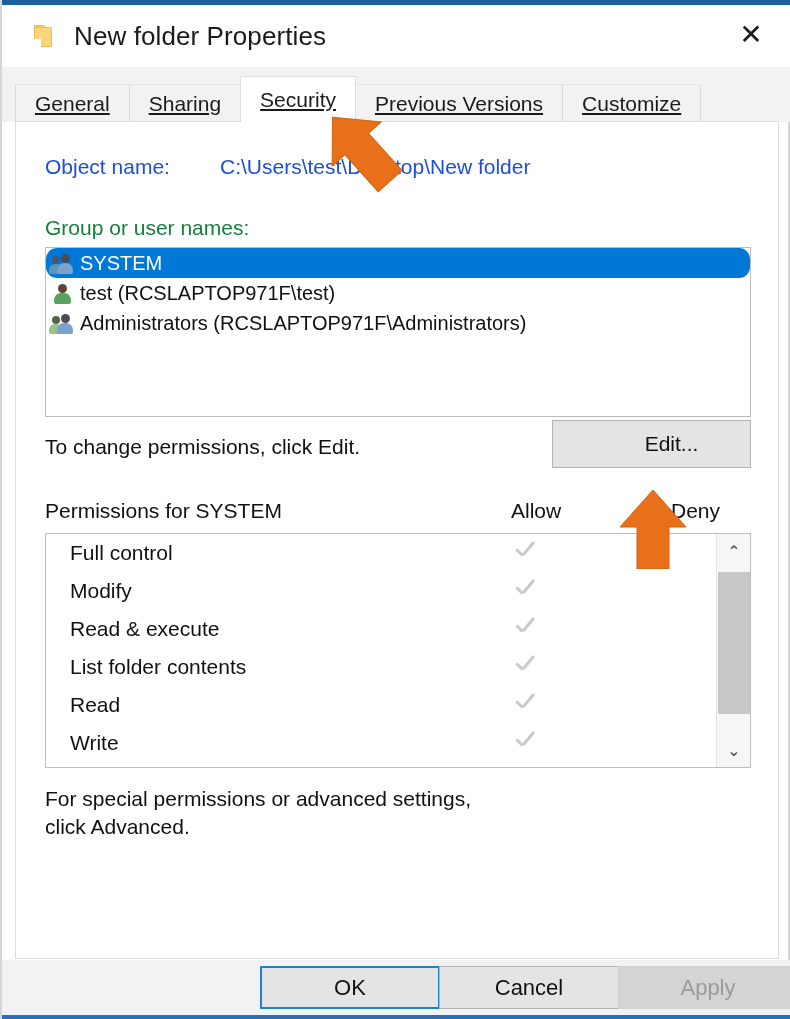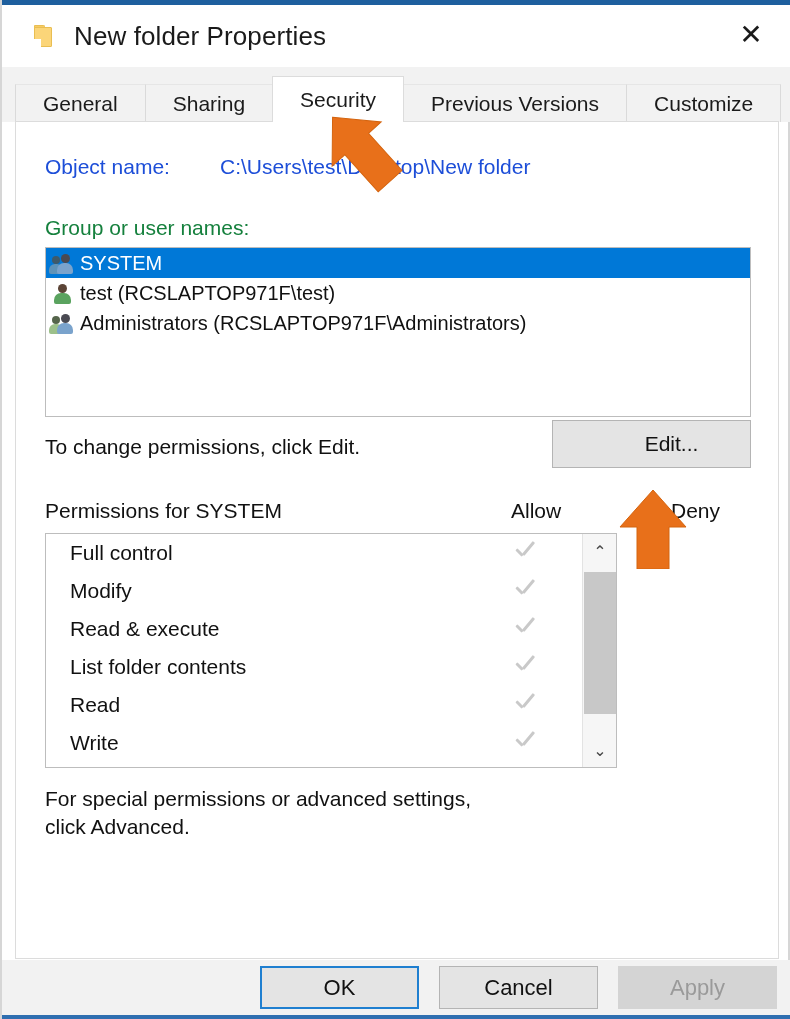--- a/index.html
+++ b/index.html
@@ -68,29 +68,30 @@
   .tabstrip {
     position: absolute; left: 0; top: 67px; width: 790px; height: 55px;
     background: #f2f2f2;
   }
   .tabs {
     position: absolute; left: 13px; top: 17px;
     display: flex; align-items: flex-end; height: 38px;
   }
   .tab {
     height: 38px;
-    padding: 0 27px;
+    padding: 0 19px;
     display: flex; align-items: center; justify-content: center;
     font-size: 21px; color: #1b1b1b;
     background: #f2f2f2;
     border-left: 1px solid #dadada;
     border-right: 1px solid #dadada;
     border-top: 1px solid #e6e6e6;
     cursor: default;
     white-space: nowrap;
+    text-decoration: underline;
   }
   .tab + .tab { margin-left: -1px; }
   .tab.active {
     background: #ffffff;
     height: 46px;
     margin-top: -8px;
     border-left: 1px solid #dcdcdc;
     border-right: 1px solid #dcdcdc;
     border-top: 1px solid #dcdcdc;
     z-index: 3;
@@ -161,20 +162,21 @@
     background: #ffffff;
     border: 1px solid #bdbdbd;
     overflow: hidden;
   }
   .list-row {
     display: flex; align-items: center;
     height: 30px; padding-left: 4px;
     font-size: 20px; color: #111;
     white-space: nowrap;
     cursor: default;
+    border-radius: 11px;
   }
   .list-row.selected { background: #0078d7; }
   .list-row.selected .row-text { color: #ffffff; }
   .row-text { margin-left: 6px; }
 
   
   .ico-user, .ico-group {
     position: relative; width: 24px; height: 24px; flex: none;
   }
   .ico-user .head {
@@ -235,21 +237,21 @@
     font-size: 21px; color: #111;
   }
   .perm-deny {
     position: absolute; left: 626px; top: 0;
     font-size: 21px; color: #111;
   }
 
   
   .perm-box {
     position: absolute; left: 29px; top: 411px;
-    width: 572px; height: 235px;
+    width: 706px; height: 235px;
     background: #ffffff;
     border: 1px solid #bdbdbd;
     overflow: hidden;
   }
   .perm-row {
     position: relative;
     height: 38px;
     display: flex; align-items: center;
     font-size: 21px; color: #111;
     padding-left: 24px;
@@ -306,21 +308,21 @@
     width: 199px; height: 48px;
   }
 
   
   .footer {
     position: absolute; left: 0; bottom: 4px; width: 790px; height: 55px;
     background: #f2f2f2;
   }
   .btn-foot {
     position: absolute; top: 6px;
-    width: 159px; height: 43px;
+    width: 180px; height: 43px;
     font-size: 22px;
   }
   .btn-ok    { left: 258px; border: 2px solid #1f7fd0; background: #e4e4e4; }
   .btn-cancel{ left: 437px; }
   .btn-apply {
     left: 616px; background: #d4d4d4; border: 1px solid #d4d4d4;
     color: #9a9a9a; cursor: default;
   }
 
   

